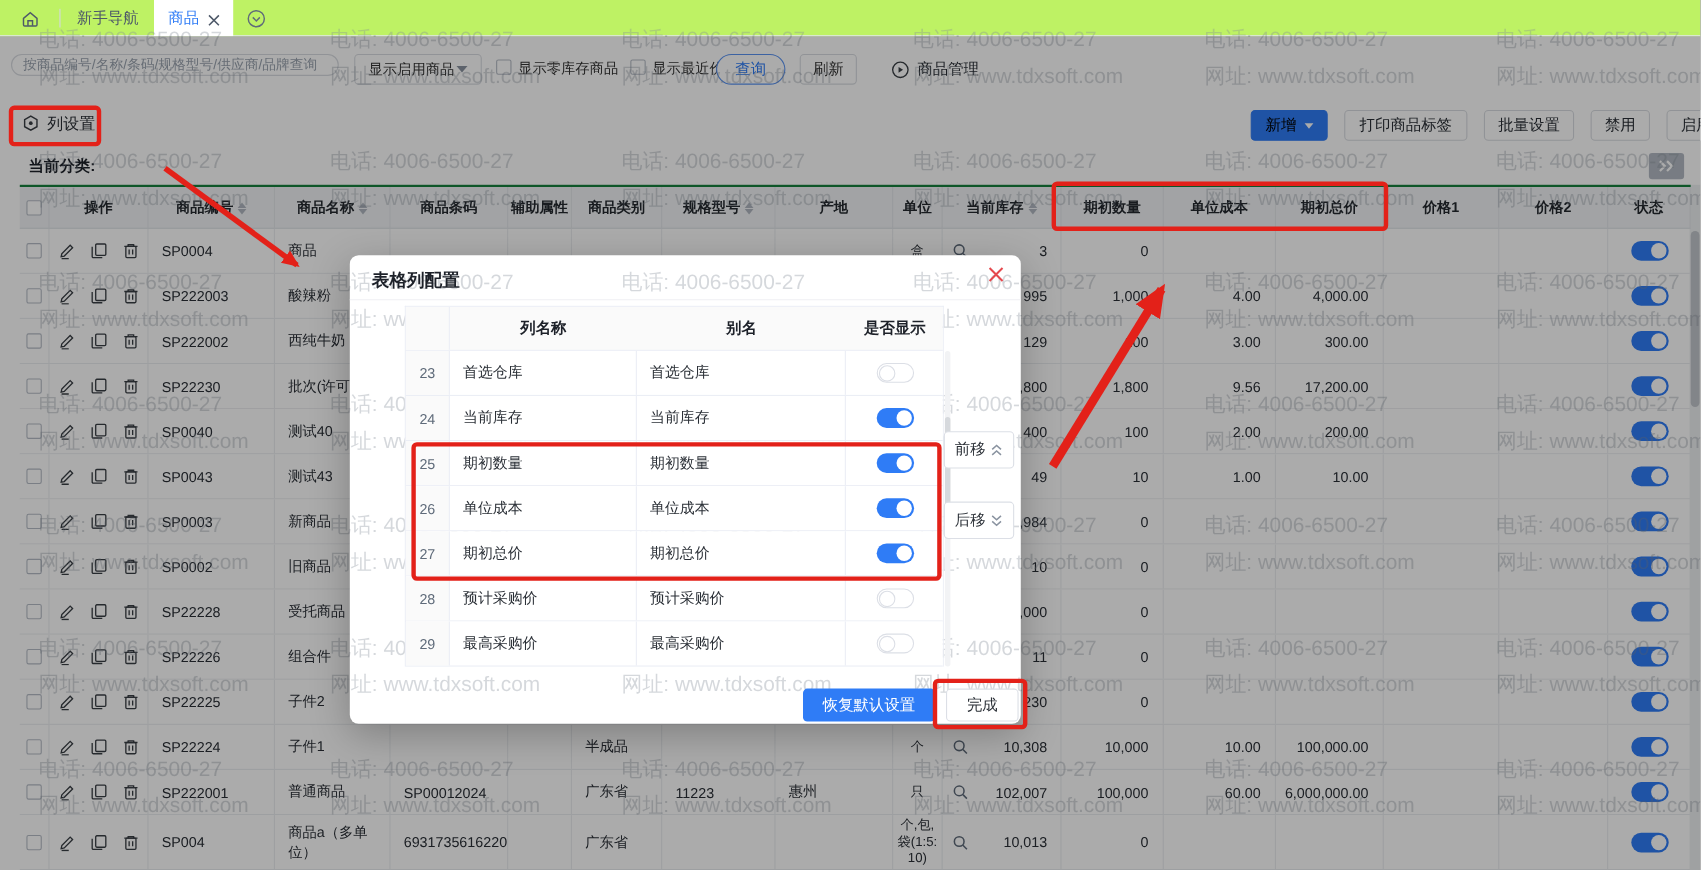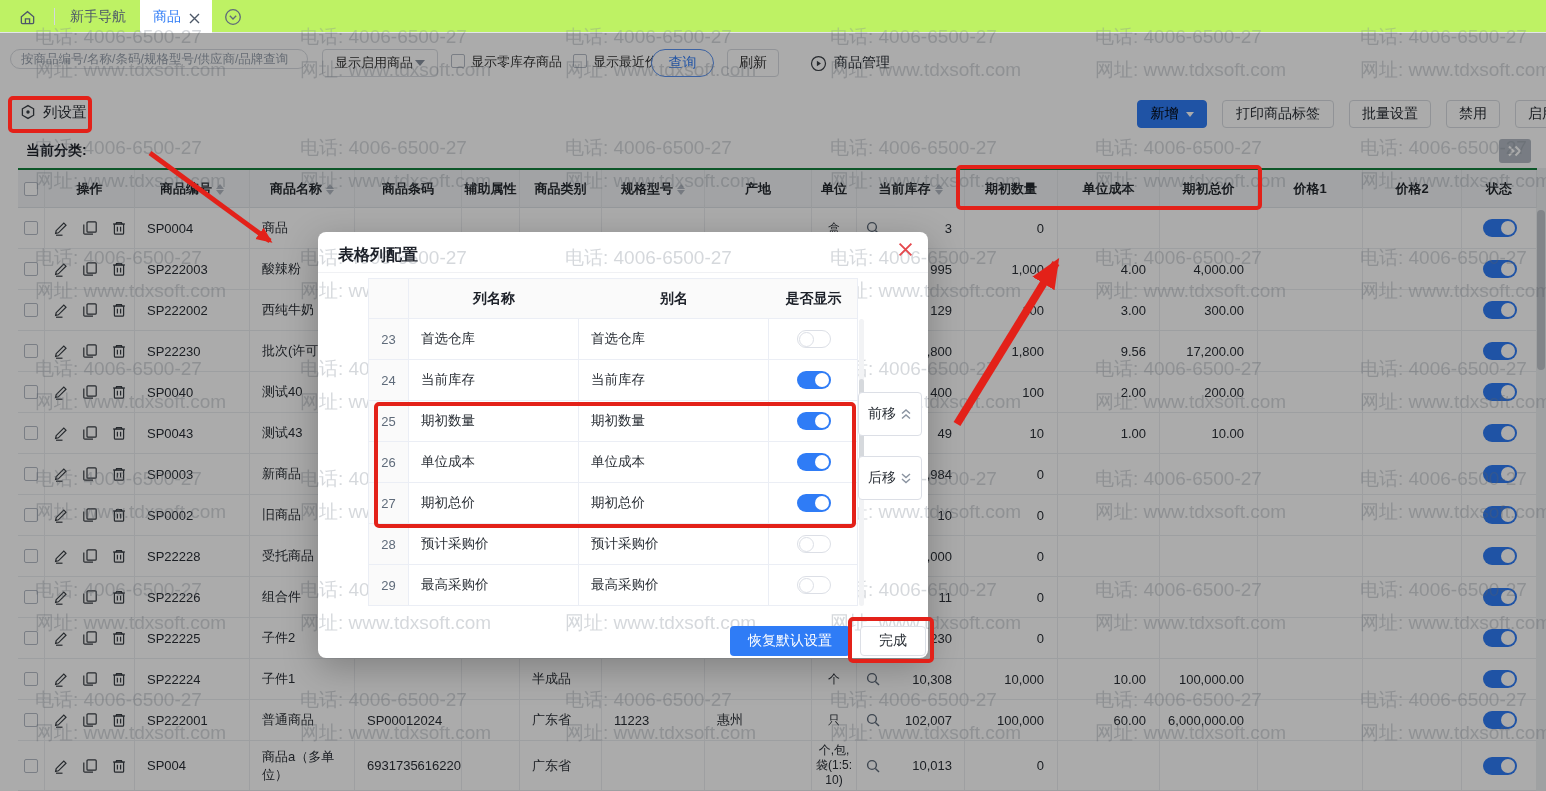--- a/index.html
+++ b/index.html
@@ -99,21 +99,21 @@
   #mtable { position:absolute; left:50px; top:46px; width:490px; border:1px solid #ebeef5; border-bottom:none; }
   .mrow { display:grid; grid-template-columns:40px 170px 190px 89px; height:41px; border-bottom:1px solid #ebeef5; background:#fff; }
   .mrow > div { display:flex; align-items:center; overflow:hidden; }
   #mtable-head .mrow { height:40px; background:#fafafa; }
   #mtable-head .mrow > div { justify-content:center; font-size:14px; font-weight:700; color:#1d2129; }
   .m-idx { justify-content:center; background:#fafafa; font-size:13px; color:#5f6b7a; border-right:1px solid #ebeef5; }
   .m-name, .m-alias { padding-left:12px; font-size:13.5px; color:#2a2f36; border-right:1px solid #ebeef5; }
   .m-vis { justify-content:center; }
   #mscroll { position:absolute; left:541px; top:87px; width:5px; height:287px; background:#f2f3f5; border-radius:3px; }
   #mscroll i { position:absolute; left:0; top:60px; width:5px; height:110px; background:#d6d9dd; border-radius:3px; display:block; }
-  .mvbtn { position:absolute; left:540px; width:64px; height:44px; border:1px solid #dcdfe6; border-radius:4px; background:#fff; display:flex; align-items:center; justify-content:center; gap:4px; font-size:14px; color:#2a2f36; cursor:pointer; }
+  .mvbtn { position:absolute; left:540px; width:64px; height:34px; border:1px solid #dcdfe6; border-radius:4px; background:#fff; display:flex; align-items:center; justify-content:center; gap:4px; font-size:14px; color:#2a2f36; cursor:pointer; }
   #move-up-btn { top:160px; }
   #move-down-btn { top:224px; }
   #restore-btn { position:absolute; left:412px; top:394px; width:120px; height:30px; background:var(--accent); border-radius:4px; color:#fff; font-size:14px; display:flex; align-items:center; justify-content:center; cursor:pointer; }
   #done-btn { position:absolute; left:542px; top:394px; width:66px; height:30px; background:#fff; border:1px solid #dcdfe6; border-radius:4px; color:#2a2f36; font-size:14px; display:flex; align-items:center; justify-content:center; cursor:pointer; }
 
   
   .anno { position:absolute; border:4px solid #e32119; border-radius:5px; z-index:50; pointer-events:none; }
   #anno-colset { left:8px; top:96px; width:84px; height:37px; }
   #anno-headers { left:956px; top:165px; width:306px; height:45px; }
   #anno-modalrows { left:374px; top:402px; width:482px; height:126px; }

